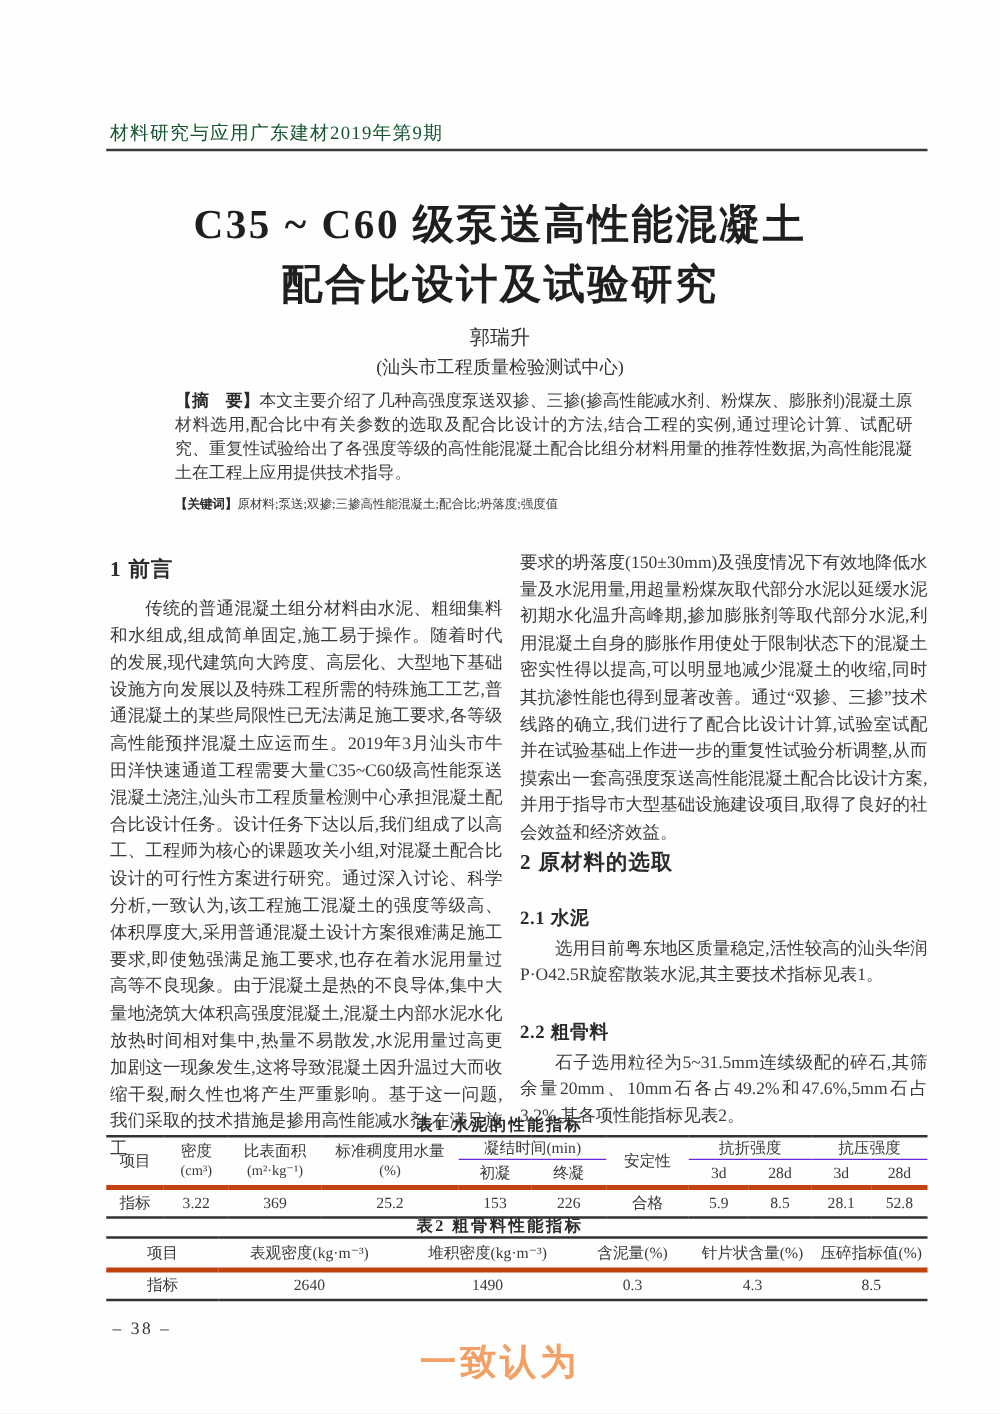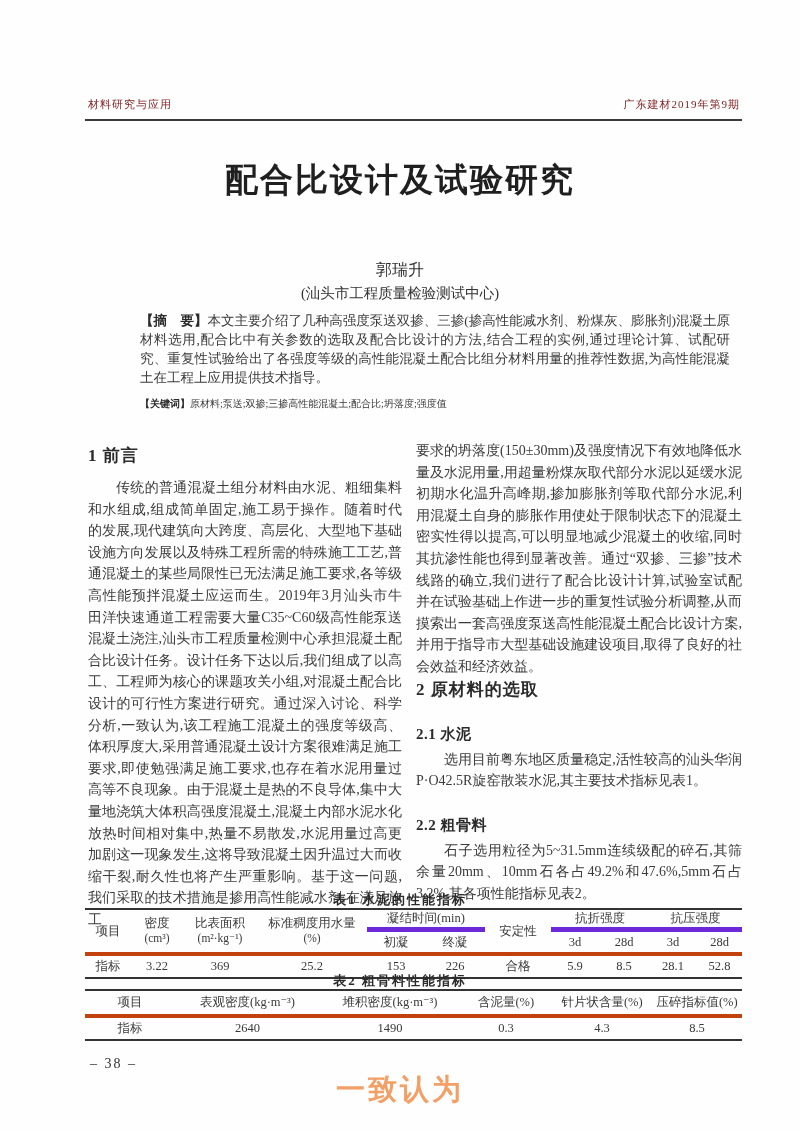--- a/index.html
+++ b/index.html
@@ -7,22 +7,22 @@
     position:relative;
     width:800px;height:1131px;
     margin:0 auto;
     background:#fefefe;
     font-family:"Liberation Serif","DejaVu Serif",serif;
     color:#2e2e2e;
     overflow:hidden;
   }
   .journal-header{
     position:absolute;top:97px;left:88px;width:652px;
-    display:flex;justify-content:space-between;
-    font-size:11px;letter-spacing:1px;color:#7f1d1d;
+    display:flex;
+    font-size:15px;letter-spacing:1px;color:#14532d;
   }
   .header-rule{
     position:absolute;top:119px;left:85px;width:657px;height:2px;
     background:#3a3a3a;
   }
   .article-title{
     position:absolute;top:156px;left:0;width:100%;
     text-align:center;font-size:33px;font-weight:bold;
     line-height:48px;letter-spacing:2px;color:#1f1f1f;
   }
@@ -72,21 +72,21 @@
     position:absolute;left:85px;width:657px;
     border-collapse:collapse;table-layout:fixed;
     font-size:12.5px;color:#3a3a3a;text-align:center;
   }
   .tbl1{top:908px;border-top:2px solid #333;border-bottom:2px solid #333;}
   .tbl2{top:989px;border-top:2px solid #333;border-bottom:2px solid #333;}
   table.datatable td{padding:1px 2px;line-height:15px;}
   .tbl1 .subhead td{height:18px;}
   .tbl1 .datarow td, .tbl2 .datarow td{border-top:4px solid #c2410c;height:19px;}
   .tbl2 .headrow td{border-bottom:1px solid #444;height:21px;}
-  td.group-rule{border-bottom:5px solid #6d28d9;}
+  td.group-rule{border-bottom:1px solid #6d28d9;}
   .unit{font-size:11.5px;}
   .page-number{
     position:absolute;top:1056px;left:90px;
     font-size:14px;letter-spacing:2px;color:#333;
   }
   .watermark{
     position:absolute;top:1070px;left:0;width:100%;
     text-align:center;font-size:29px;font-weight:bold;
     letter-spacing:3px;color:#f2a066;
     font-family:"Liberation Sans","DejaVu Sans",sans-serif;
@@ -97,20 +97,21 @@
 
 <div class="page">
 
   <div class="journal-header">
     <span>材料研究与应用</span>
     <span>广东建材2019年第9期</span>
   </div>
   <div class="header-rule"></div>
 
   <div class="article-title">
+    <div>C35 ~ C60 级泵送高性能混凝土</div>
     <div>配合比设计及试验研究</div>
   </div>
 
   <div class="author-line">郭瑞升</div>
   <div class="affiliation-line">(汕头市工程质量检验测试中心)</div>
 
   <div class="abstract-block">
     <span class="label-bold">【摘　要】</span><span>本文主要介绍了几种高强度泵送双掺、三掺(掺高性能减水剂、粉煤灰、膨胀剂)混凝土原材料选用,配合比中有关参数的选取及配合比设计的方法,结合工程的实例,通过理论计算、试配研究、重复性试验给出了各强度等级的高性能混凝土配合比组分材料用量的推荐性数据,为高性能混凝土在工程上应用提供技术指导。</span>
   </div>
 

